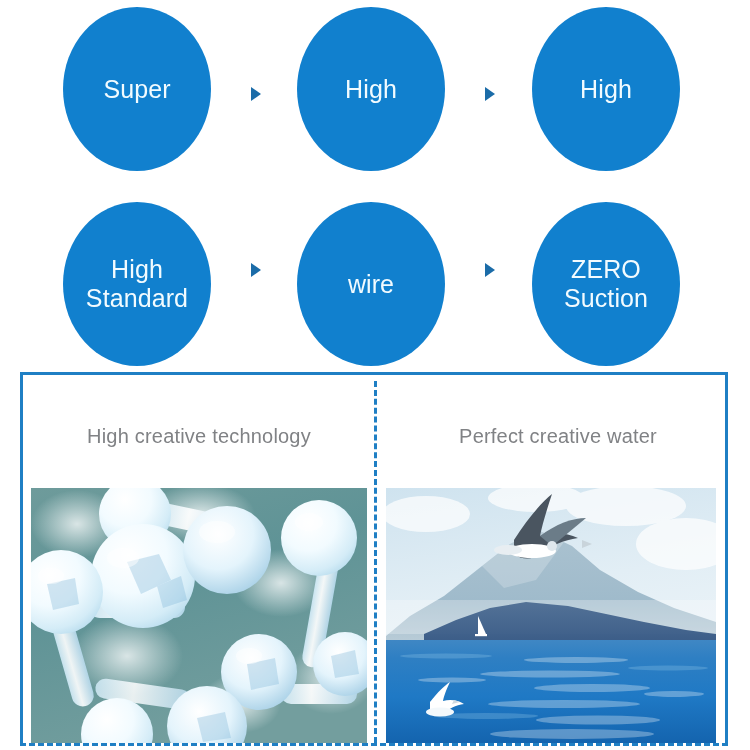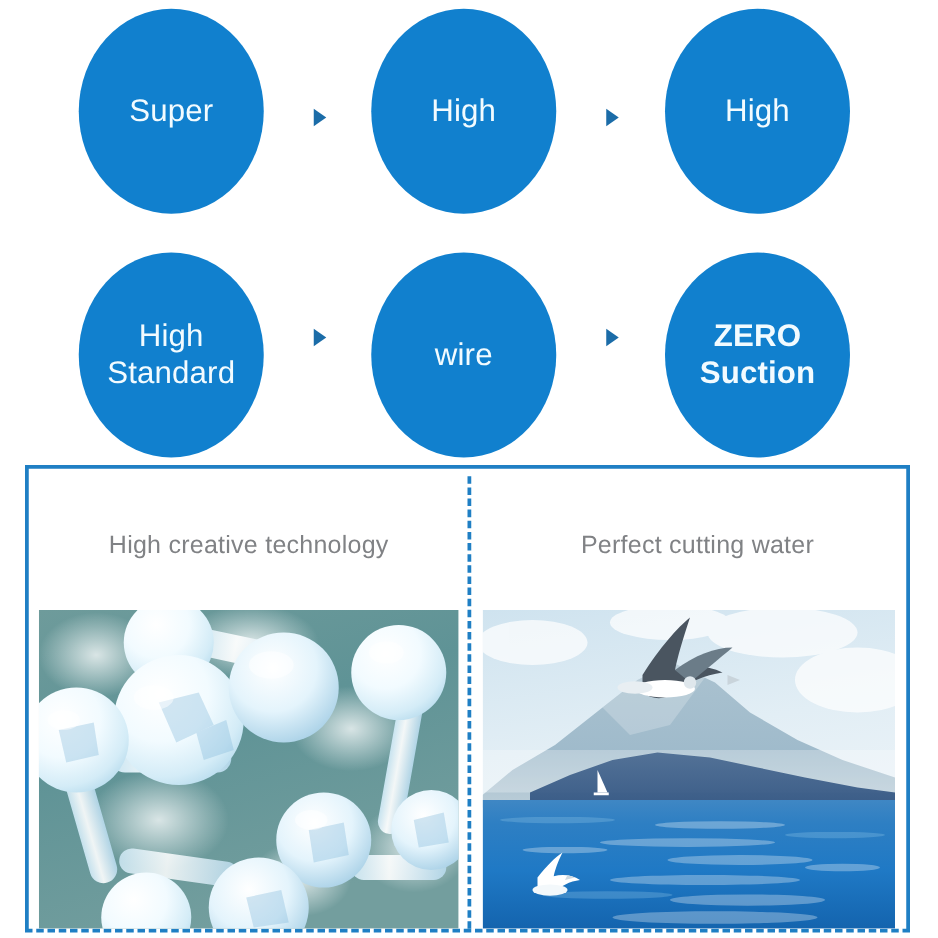--- a/index.html
+++ b/index.html
@@ -165,21 +165,21 @@
     </div>
 
     <div class="arrow" style="left:251px; top:83px;"></div>
 
     <div class="bubble col-2 row-bot" style="top:22px;">
       <span class="line">wire</span>
     </div>
 
     <div class="arrow" style="left:485px; top:83px;"></div>
 
-    <div class="bubble col-3 row-bot" style="top:22px;font-weight:bold;">
+    <div class="bubble col-3 row-bot" style="top:22px;">
       <span class="line">ZERO</span>
       <span class="line">Suction</span>
     </div>
 
   </div>
 </div>
 
 <div id="showcase-panel">
 
   <div id="showcase-divider"></div>
@@ -260,21 +260,21 @@
           <ellipse cx="278" cy="34" rx="14" ry="9"></ellipse>
           <ellipse cx="20" cy="88" rx="13" ry="8"></ellipse>
           <ellipse cx="218" cy="168" rx="13" ry="8"></ellipse>
         </g>
       </svg>
     </div>
   </div>
 
   <div class="showcase-col" id="showcase-col-right">
 
-    <div class="showcase-caption" id="caption-right">Perfect cutting water</div>
+    <div class="showcase-caption" id="caption-right">Perfect creative water</div>
 
     <div class="showcase-figure" id="figure-right">
       <svg viewBox="0 0 330 255" preserveAspectRatio="none" aria-hidden="true">
         <defs>
           <linearGradient id="sky" x1="0" y1="0" x2="0.2" y2="1">
             <stop offset="0%" stop-color="#cfe3ef"></stop>
             <stop offset="45%" stop-color="#e2eef5"></stop>
             <stop offset="100%" stop-color="#f2f7fa"></stop>
           </linearGradient>
           <linearGradient id="mtn" x1="0" y1="0" x2="0" y2="1">

